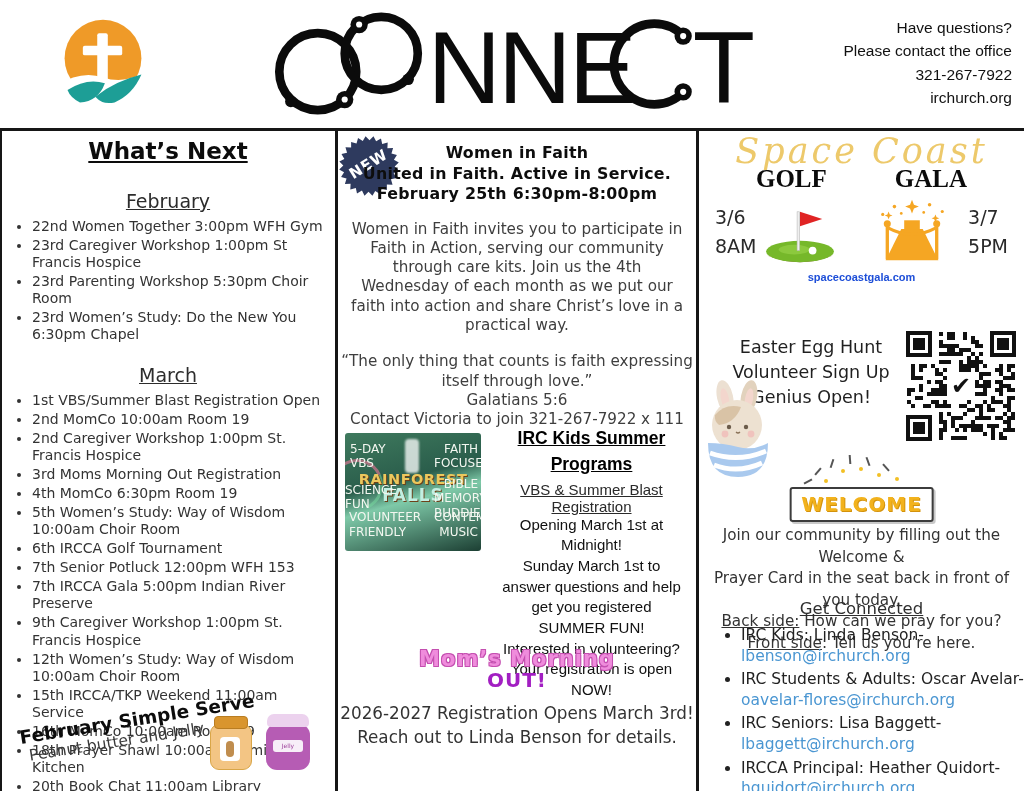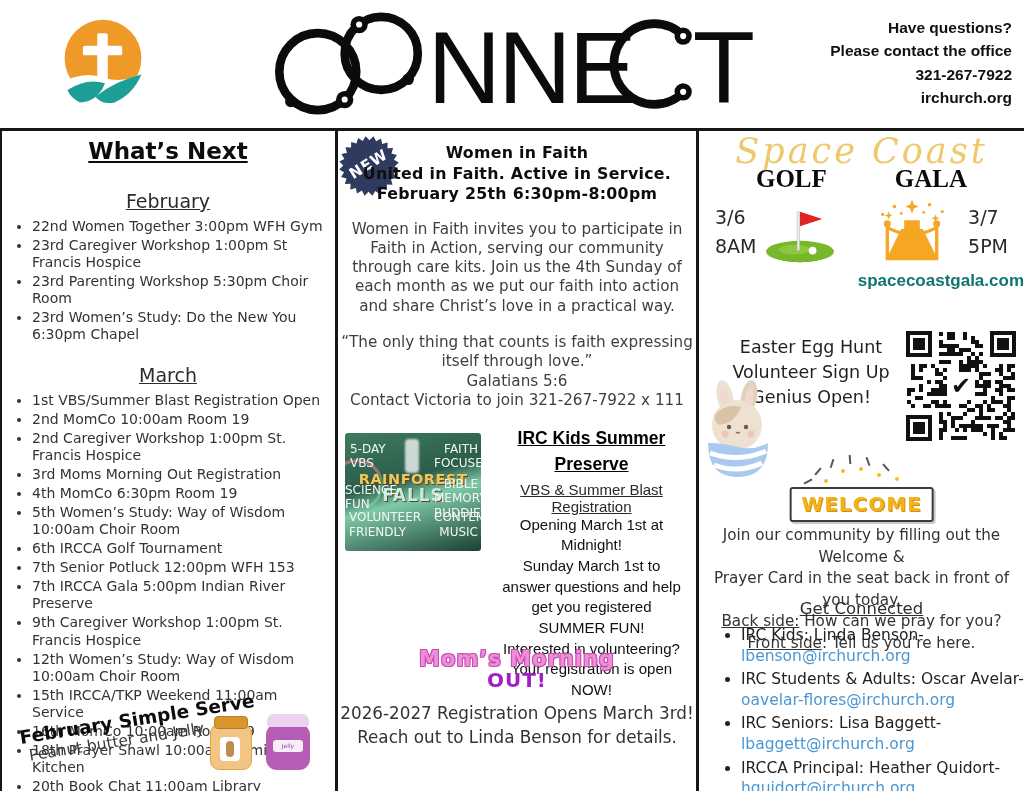--- a/index.html
+++ b/index.html
@@ -4,21 +4,21 @@
 <style>
   html,body{margin:0;padding:0;background:#fff;}
   .page{position:relative;width:1024px;height:791px;background:#fff;overflow:hidden;
         font-family:"DejaVu Sans",sans-serif;color:#222;}
 
   
   .header{position:absolute;top:0;left:0;width:1024px;height:128px;background:#fff;}
   .church-logo{position:absolute;left:55px;top:12px;width:96px;height:104px;}
   .connect-logo{position:absolute;left:262px;top:10px;width:500px;height:106px;}
   .header-contact{position:absolute;right:12px;top:16px;text-align:right;
-      font-family:"Liberation Sans",sans-serif;font-weight:bold;font-size:15.5px;
+      font-family:"Liberation Sans",sans-serif;font-weight:normal;font-size:15.5px;
       line-height:1.5;color:#111;}
   .header-contact .link{color:#111;}
   .rule{position:absolute;top:128px;left:0;width:1024px;height:3px;background:#161616;}
   .v-divider{position:absolute;top:131px;bottom:0;width:3px;background:#161616;}
   .v-left{left:0;width:2px;}
   .v-mid1{left:335px;}
   .v-mid2{left:696px;}
 
   
   .col-left{position:absolute;left:4px;top:131px;width:328px;padding-top:7px;}
@@ -82,22 +82,22 @@
   
   .col-right{position:absolute;left:699px;top:131px;width:325px;height:660px;}
   .sc-script{position:absolute;top:0px;left:0;right:0;text-align:center;
       font-family:"DejaVu Serif",serif;font-style:italic;font-size:35px;color:#edc96b;letter-spacing:3px;}
   .golfgala{position:absolute;top:34px;left:0;right:0;display:flex;justify-content:center;gap:68px;
       font-family:"Liberation Serif",serif;font-weight:bold;font-size:25px;color:#0b0b0b;}
   .golf-when{position:absolute;left:16px;top:72px;font-size:19px;line-height:1.55;color:#2a2a2a;}
   .golf-icon{position:absolute;left:62px;top:74px;width:78px;height:62px;}
   .gala-icon{position:absolute;left:172px;top:64px;width:82px;height:74px;}
   .gala-when{position:absolute;right:16px;top:72px;font-size:19px;line-height:1.55;color:#2a2a2a;text-align:left;}
-  .sc-site{position:absolute;top:140px;left:0;right:0;text-align:right;font-family:"Liberation Sans",sans-serif;
-      font-weight:bold;font-size:17px;color:#0f766e;}
+  .sc-site{position:absolute;top:140px;left:0;right:0;text-align:center;font-family:"Liberation Sans",sans-serif;
+      font-weight:bold;font-size:11px;color:#1d4ed8;}
   .easter{position:absolute;top:196px;left:0;right:0;height:158px;}
   .easter-text{position:absolute;left:28px;top:8px;width:168px;font-size:17.5px;line-height:1.42;text-align:center;color:#1f1f1f;}
   .bunny{position:absolute;left:2px;top:52px;width:74px;height:104px;}
   .qr{position:absolute;right:8px;top:4px;width:110px;height:110px;background:#fff;}
   .qr-cells{position:absolute;left:1px;top:1px;width:4px;height:4px;}
   .qr-finder{position:absolute;width:18px;height:18px;border:4px solid #111;}
   .qr-finder i{position:absolute;left:3px;top:3px;width:12px;height:12px;background:#111;display:block;}
   .qr-f1{left:0;top:0;} .qr-f2{right:0;top:0;} .qr-f3{left:0;bottom:0;}
   .qr-check{position:absolute;left:0;top:0;width:110px;height:110px;text-align:center;line-height:110px;
       font-size:24px;font-weight:bold;color:#111;text-shadow:0 0 6px #fff,0 0 6px #fff,0 0 10px #fff;}
@@ -227,21 +227,21 @@
         </svg>
       <div class="badge-label">NEW</div>
     </div>
 
     <div class="wif">
       <div class="wif-title">
         <div>Women in Faith</div>
         <div>United in Faith. Active in Service.</div>
         <div>February 25th 6:30pm-8:00pm</div>
       </div>
-      <div class="wif-body">Women in Faith invites you to participate in Faith in Action, serving our community through care kits. Join us the 4th Sunday of each month as we put our faith into action and share Christ’s love in a practical way.</div>
+      <div class="wif-body">Women in Faith invites you to participate in Faith in Action, serving our community through care kits. Join us the 4th Wednesday of each month as we put our faith into action and share Christ’s love in a practical way.</div>
       <div class="wif-quote">
         <div>“The only thing that counts is faith expressing itself through love.”</div>
         <div>Galatians 5:6</div>
         <div>Contact Victoria to join 321-267-7922 x 111</div>
       </div>
     </div>
 
     <div class="kids-band">
       <div class="vbs">
         <div class="vbs-title">
@@ -254,21 +254,21 @@
             <span>FAITH FOCUSED</span>
             <span>SCIENCE FUN</span>
             <span>BIBLE MEMORY BUDDIES</span>
             <span>VOLUNTEER FRIENDLY</span>
             <span>CONTEMPORARY MUSIC</span>
           </div>
       </div>
       <div class="kids">
         <div class="kids-title">
           <div>IRC Kids Summer</div>
-          <div>Preserve</div>
+          <div>Programs</div>
         </div>
         <div class="kids-sub">VBS &amp; Summer Blast Registration</div>
         <div>
 
         <div class="kids-line">Opening March 1st at Midnight!</div>
             <div class="kids-line">Sunday March 1st to</div>
             <div class="kids-line">answer questions and help get you registered</div>
             <div class="kids-line">SUMMER FUN!</div>
             <div class="kids-line">Interested in volunteering?</div>
             <div class="kids-line">Your registration is open NOW!</div>

